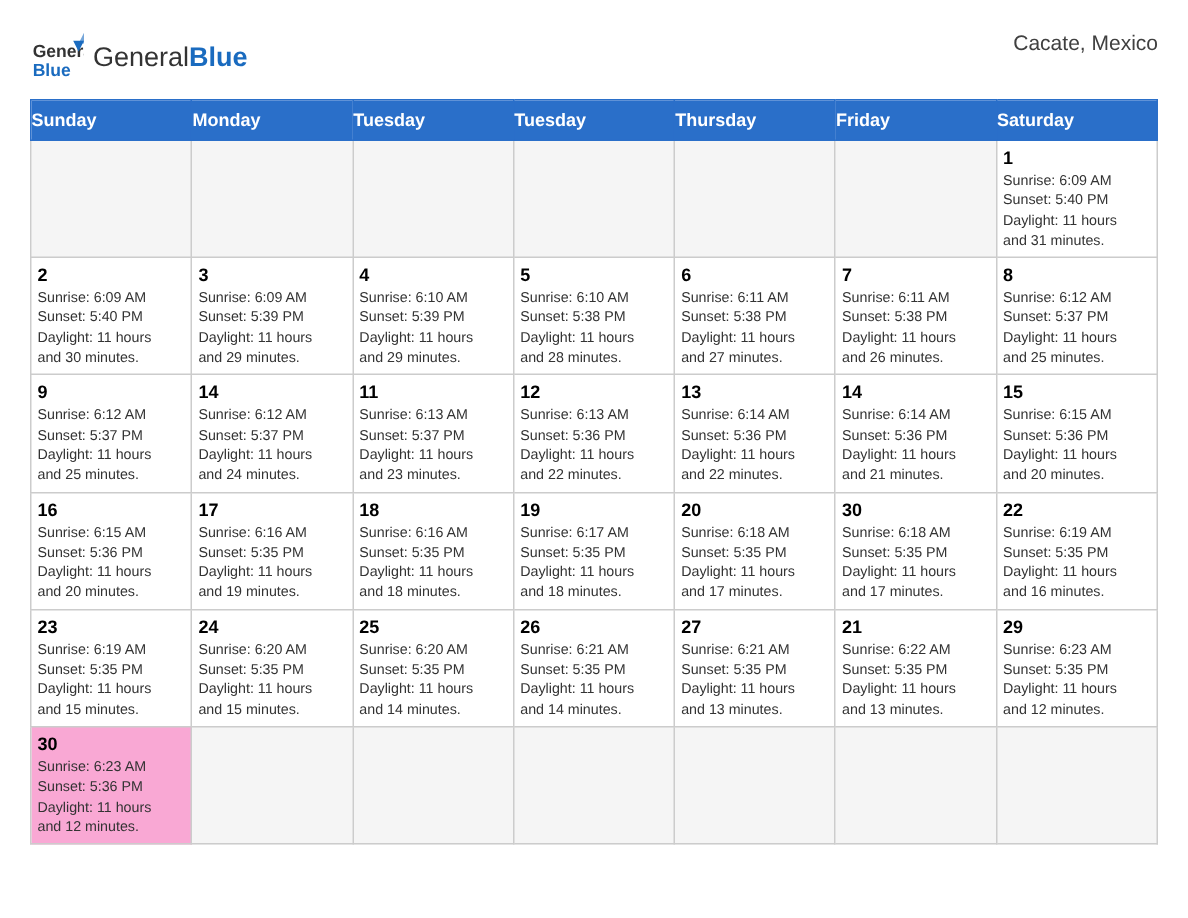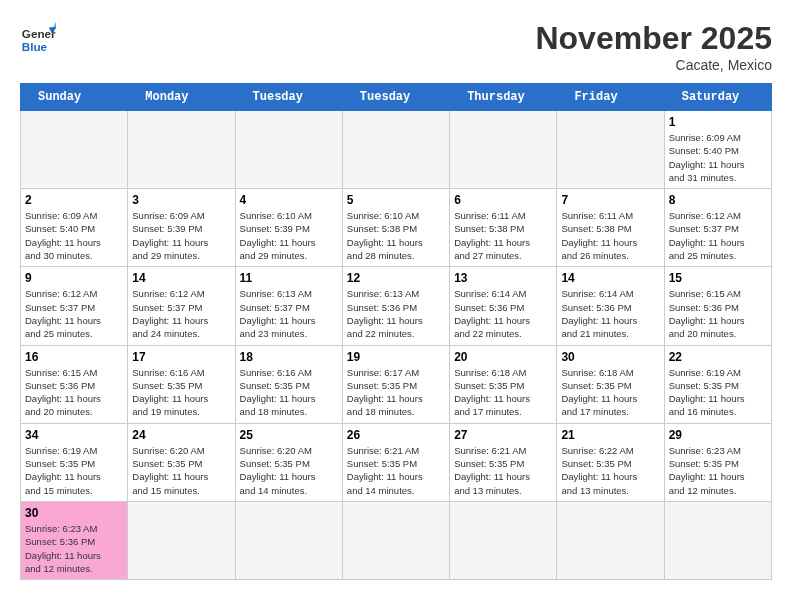--- a/index.html
+++ b/index.html
@@ -38,25 +38,24 @@
       color: #404040;
     }
     .calendar {
       width: 100%;
       border-collapse: collapse;
       font-size: 10px;
     }
     .calendar th {
       background: #2a6fc9;
       color: #fff;
-      padding: 6px 17px;
+      padding: 6px 0;
       text-align: left;
       font-size: 12px;
       border: 1px solid #2a6fc9;
-      font-family: Liberation Mono, monospace;
     }
     .calendar td {
       border: 1px solid #ccc;
       vertical-align: top;
       padding: 4px;
       width: calc(100% / 7);
       min-height: 80px;
       background: #fff;
     }
     .calendar td.empty {
@@ -81,23 +80,27 @@
 <body>
 
 <div class="header">
   <div class="logo">
     <svg class="logo-icon" viewBox="0 0 40 40">
       <text x="2" y="20" font-size="13" font-family="Arial" font-weight="bold" fill="#333">General</text>
       <text x="2" y="34" font-size="13" font-family="Arial" font-weight="bold" fill="#1a6bbf">Blue</text>
       <polygon points="32,8 40,8 36,16" fill="#1a6bbf"></polygon>
       <polygon points="36,10 44,10 40,2" fill="#1a6bbf" opacity="0.6"></polygon>
     </svg>
+    <div>
+      <div style="font-size:18px;font-weight:normal;color:#333;">
+        <span style="color:#333;">General</span><span style="color:#1a6bbf;font-weight:bold;">Blue</span>
+      </div>
+    </div>
   </div>
   <div class="title-block">
-    <div class="month-title">November 2025</div>
     <div class="location">Cacate, Mexico</div>
   </div>
 </div>
 
 <table class="calendar">
   <thead>
     <tr>
     <th>Sunday</th>
         <th>Monday</th>
         <th>Tuesday</th>
@@ -271,21 +274,21 @@
         <td>
           <span class="day-number">22</span>
           <div class="day-info" style="white-space: pre-line;">Sunrise: 6:19 AM
 Sunset: 5:35 PM
 Daylight: 11 hours
 and 16 minutes.</div>
         </td>
       </tr>
       <tr>
         <td>
-          <span class="day-number">34</span>
+          <span class="day-number">23</span>
           <div class="day-info" style="white-space: pre-line;">Sunrise: 6:19 AM
 Sunset: 5:35 PM
 Daylight: 11 hours
 and 15 minutes.</div>
         </td>
         <td>
           <span class="day-number">24</span>
           <div class="day-info" style="white-space: pre-line;">Sunrise: 6:20 AM
 Sunset: 5:35 PM
 Daylight: 11 hours

